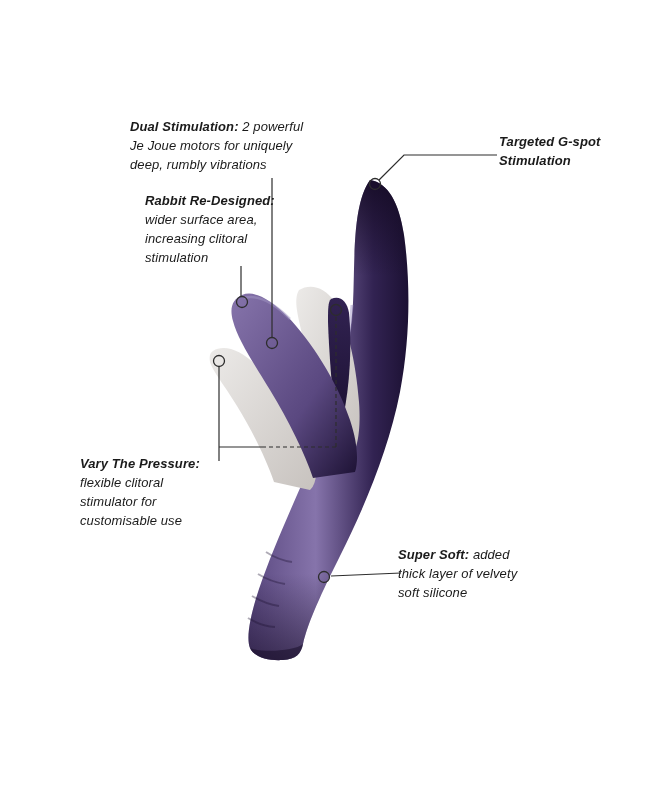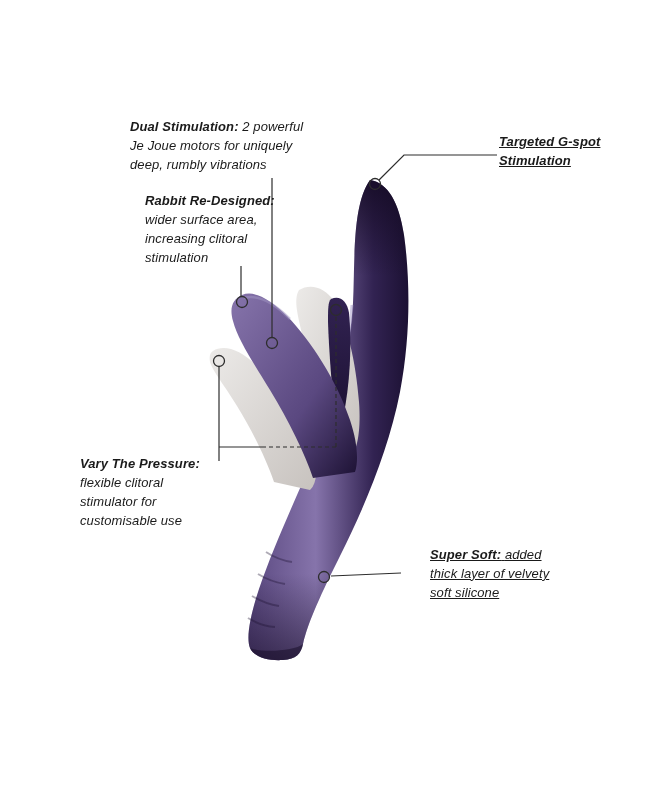--- a/index.html
+++ b/index.html
@@ -111,32 +111,32 @@
       <path class="conn" d="M 401 573 L 331 576"></path>
       <circle class="marker" cx="324" cy="577" r="5.5"></circle>
     </g>
   </svg>
 
   <div class="note" style="left:130px;top:118px;width:184px;">
     <span class="t">Dual Stimulation:</span>
     <span>2 powerful Je Joue motors for uniquely deep, rumbly vibrations</span>
   </div>
 
-  <div class="note t" style="left:499px;top:133px;width:118px;font-weight:700;text-decoration:underline;">
+  <div class="note t" style="left:499px;top:133px;width:118px;font-weight:700;">
     <span class="t">Targeted G-spot Stimulation</span>
   </div>
 
   <div class="note" style="left:80px;top:455px;width:122px;">
     <span class="t">Vary The Pressure:</span>
     <span>flexible clitoral stimulator for customisable use</span>
   </div>
 
   <div class="note" style="left:145px;top:192px;width:130px;">
     <span class="t">Rabbit Re-Designed:</span>
     <span>wider surface area, increasing clitoral stimulation</span>
   </div>
 
-  <div class="note" style="left:430px;top:546px;width:132px;text-decoration:underline;">
+  <div class="note" style="left:398px;top:546px;width:132px;">
     <span class="t">Super Soft:</span>
     <span>added thick layer of velvety soft silicone</span>
   </div>
 
 </div>
 
 </body></html>

